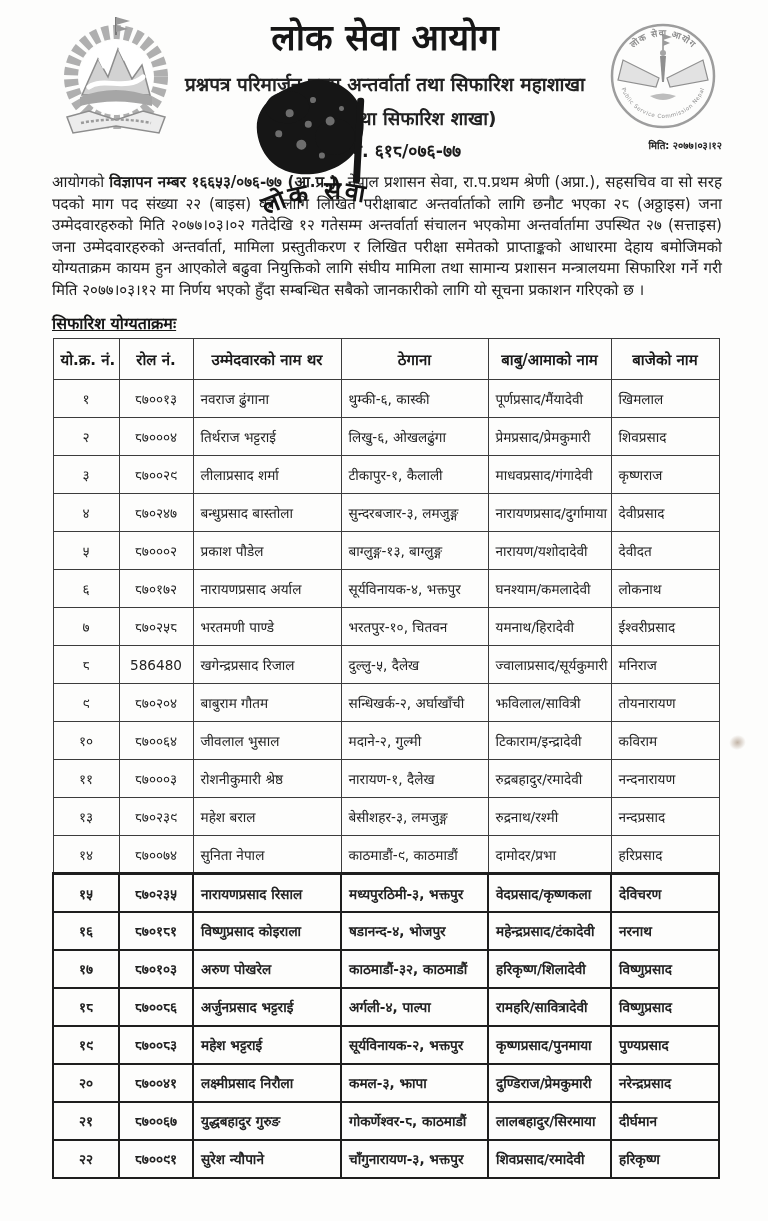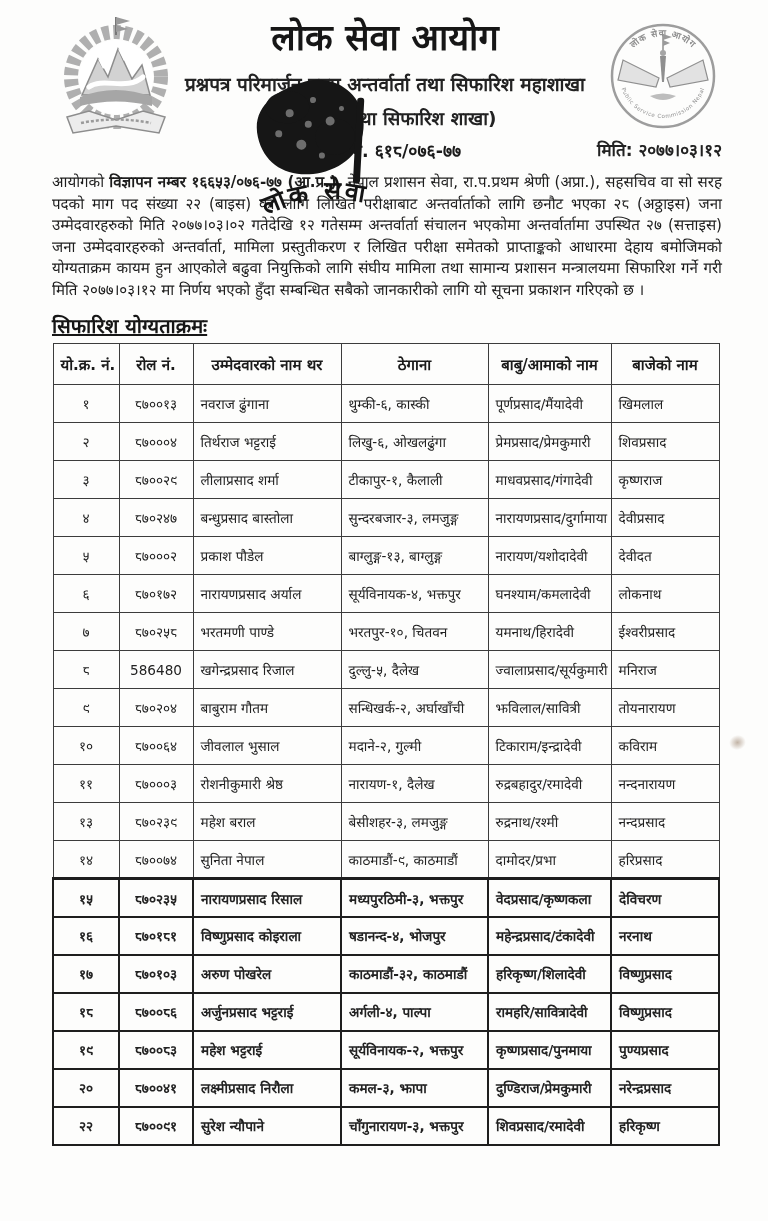--- a/index.html
+++ b/index.html
@@ -15,31 +15,31 @@
   }
   
   .hdr{position:relative;height:172px;}
   .emblem-left{position:absolute;left:55px;top:13px;width:122px;height:132px;}
   .emblem-right{position:absolute;left:608px;top:16px;width:110px;height:118px;}
   .hdr-center{position:absolute;left:170px;top:0;width:430px;text-align:center;}
   .doc-title{margin:0;padding-top:18px;font-size:36px;line-height:1.1;font-weight:700;color:#161616;}
   .doc-sub1{margin-top:13px;font-size:19px;font-weight:700;color:#222;}
   .doc-sub2{margin-top:8px;font-size:18.5px;font-weight:700;color:#222;}
   .doc-notice{margin-top:8px;font-size:17.5px;font-weight:700;color:#1b1b1b;}
-  .doc-date{position:absolute;top:138px;right:46px;font-size:17px;font-weight:700;color:#222;}
+  .doc-date{position:absolute;top:138px;right:46px;font-size:10px;font-weight:700;color:#222;}
   .stamp{position:absolute;left:244px;top:72px;width:140px;height:170px;transform:rotate(-3deg);pointer-events:none;}
   
   .intro{
     width:670px;margin:0 0 0 52px;
     font-size:15.1px;line-height:1.43;text-align:justify;color:#1c1c1c;
   }
   .intro b{font-weight:700;}
   .section-title{
     margin:11px 0 4px 52px;
-    font-size:20px;font-weight:700;text-decoration:underline;color:#161616;
+    font-size:16px;font-weight:700;text-decoration:underline;color:#161616;
   }
   
   table.merit{
     margin-left:52px;width:666px;
     border-collapse:collapse;table-layout:fixed;
   }
   table.merit th,table.merit td{
     border:1.6px solid #3c3c3c;
     padding:2px 7px;box-sizing:border-box;
     overflow:hidden;white-space:nowrap;
@@ -304,20 +304,28 @@
         </tr>
         <tr>
           <td class="c-sn">२०</td>
           <td class="c-roll">८७००४१</td>
           <td class="c-name">लक्ष्मीप्रसाद निरौला</td>
           <td class="c-addr">कमल-३, झापा</td>
           <td class="c-par">दुण्डिराज/प्रेमकुमारी</td>
           <td class="c-gf">नरेन्द्रप्रसाद</td>
         </tr>
         <tr>
+          <td class="c-sn">२१</td>
+          <td class="c-roll">८७००६७</td>
+          <td class="c-name">युद्धबहादुर गुरुङ</td>
+          <td class="c-addr">गोकर्णेश्वर-८, काठमाडौं</td>
+          <td class="c-par">लालबहादुर/सिरमाया</td>
+          <td class="c-gf">दीर्घमान</td>
+        </tr>
+        <tr>
           <td class="c-sn">२२</td>
           <td class="c-roll">८७००९१</td>
           <td class="c-name">सुरेश न्यौपाने</td>
           <td class="c-addr">चाँगुनारायण-३, भक्तपुर</td>
           <td class="c-par">शिवप्रसाद/रमादेवी</td>
           <td class="c-gf">हरिकृष्ण</td>
         </tr>
       </tbody>
   </table>
 

